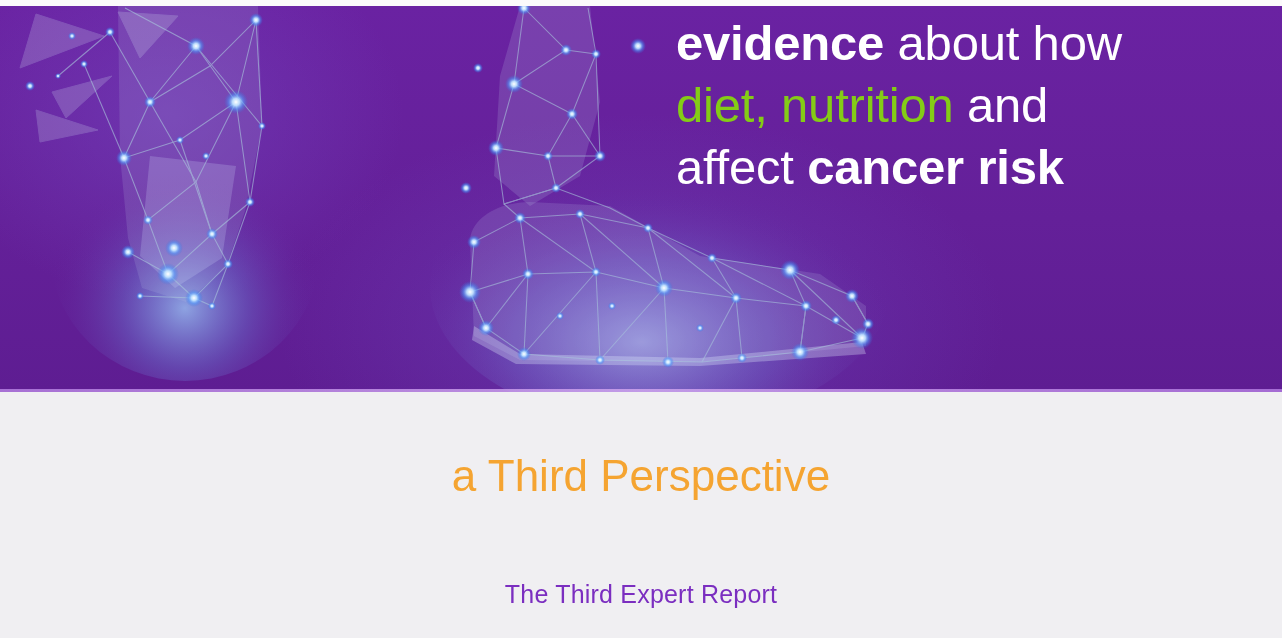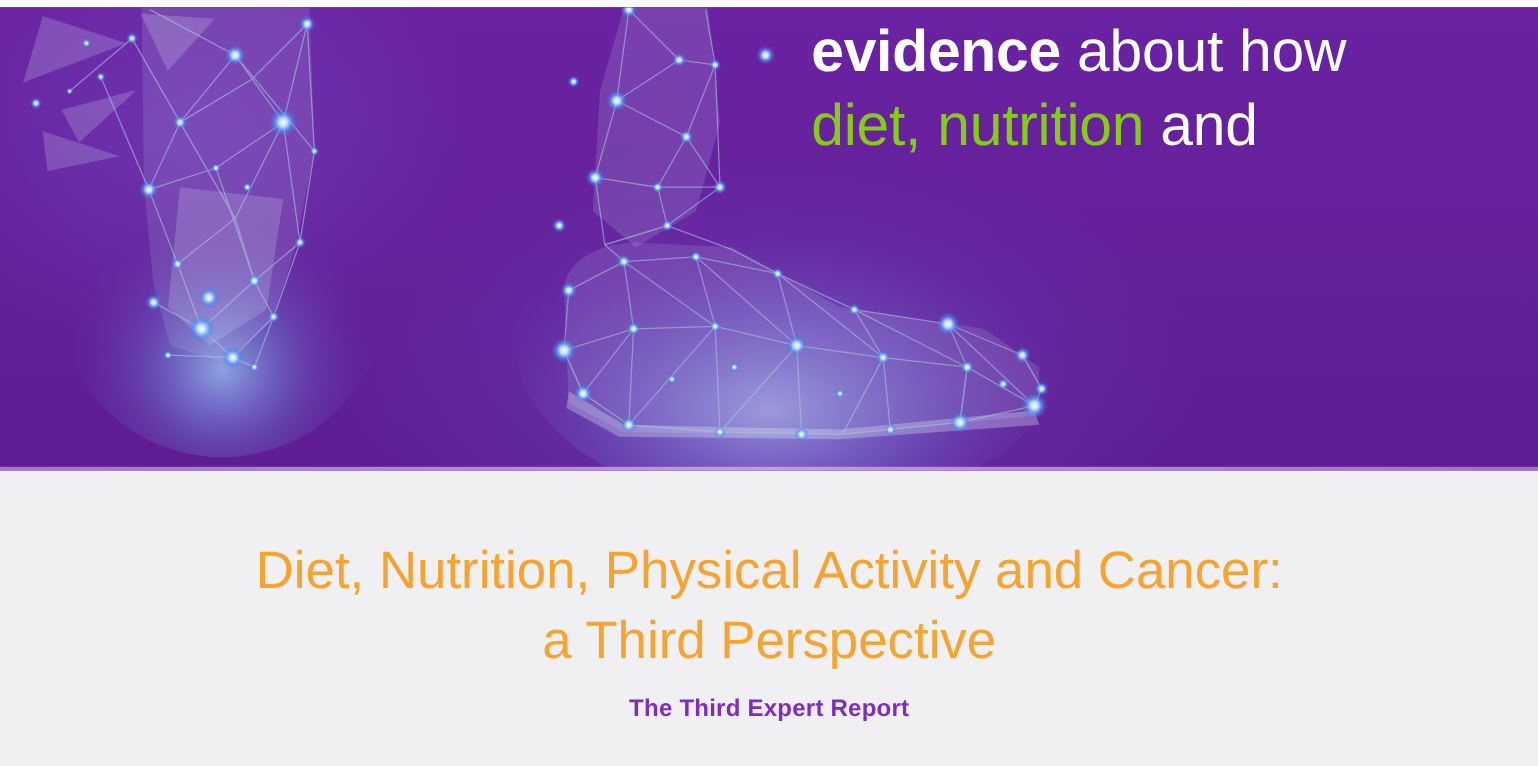--- a/index.html
+++ b/index.html
@@ -69,22 +69,22 @@
     color:#f5a431;
     font-size:44px;
     font-weight:400;
     line-height:58px;
     letter-spacing:0px;
   }
   .report-title .tl { display:block; }
   .report-subtitle {
     position:absolute; top:185px; left:0; width:1282px;
     color:#7b2ec0;
-    font-size:20px;
-    font-weight:700;
+    font-size:25px;
+    font-weight:400;
     letter-spacing:0.2px;
   }
 </style>
 </head>
 <body>
 
 <div class="page">
 
   <div class="top-strip"></div>
 
@@ -269,26 +269,28 @@
       </g>
     </svg>
 
     <div class="headline">
       <span class="ln">
         <span class="w-bold c-white">evidence</span><span class="w-reg c-white"> about how</span>
       </span>
       <span class="ln">
         <span class="w-reg c-orange">diet, nutrition</span><span class="w-reg c-white"> and</span>
       </span>
+      <span class="ln">
+        <span class="w-reg c-white">affect </span><span class="w-bold c-white">cancer risk</span>
+      </span>
     </div>
 
     <div class="hero-divider"></div>
   </div>
 
   <div class="lower">
     <div class="report-title">
-      <span class="tl">Diet, Nutrition, Physical Activity and Cancer:</span>
       <span class="tl">a Third Perspective</span>
     </div>
     <div class="report-subtitle">The Third Expert Report</div>
   </div>
 
 </div>
 
 </body></html>

